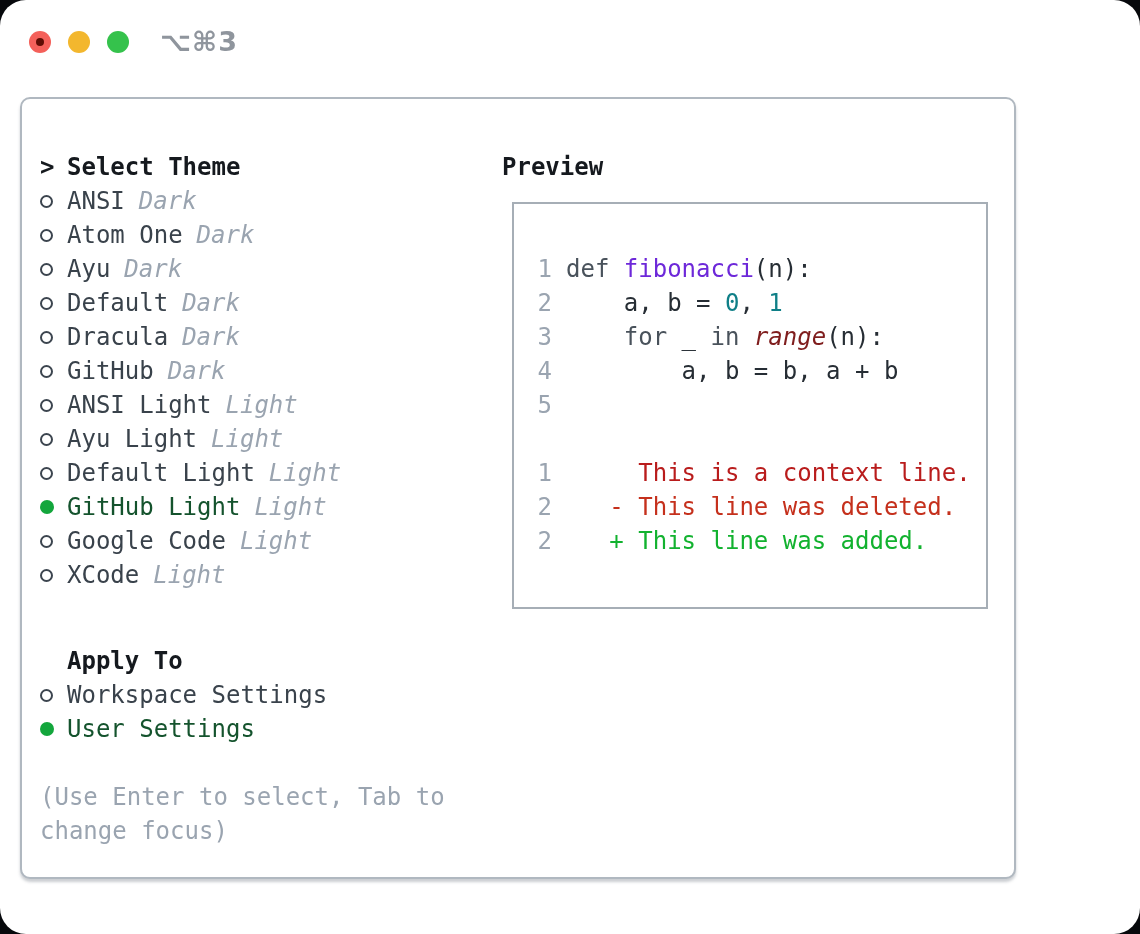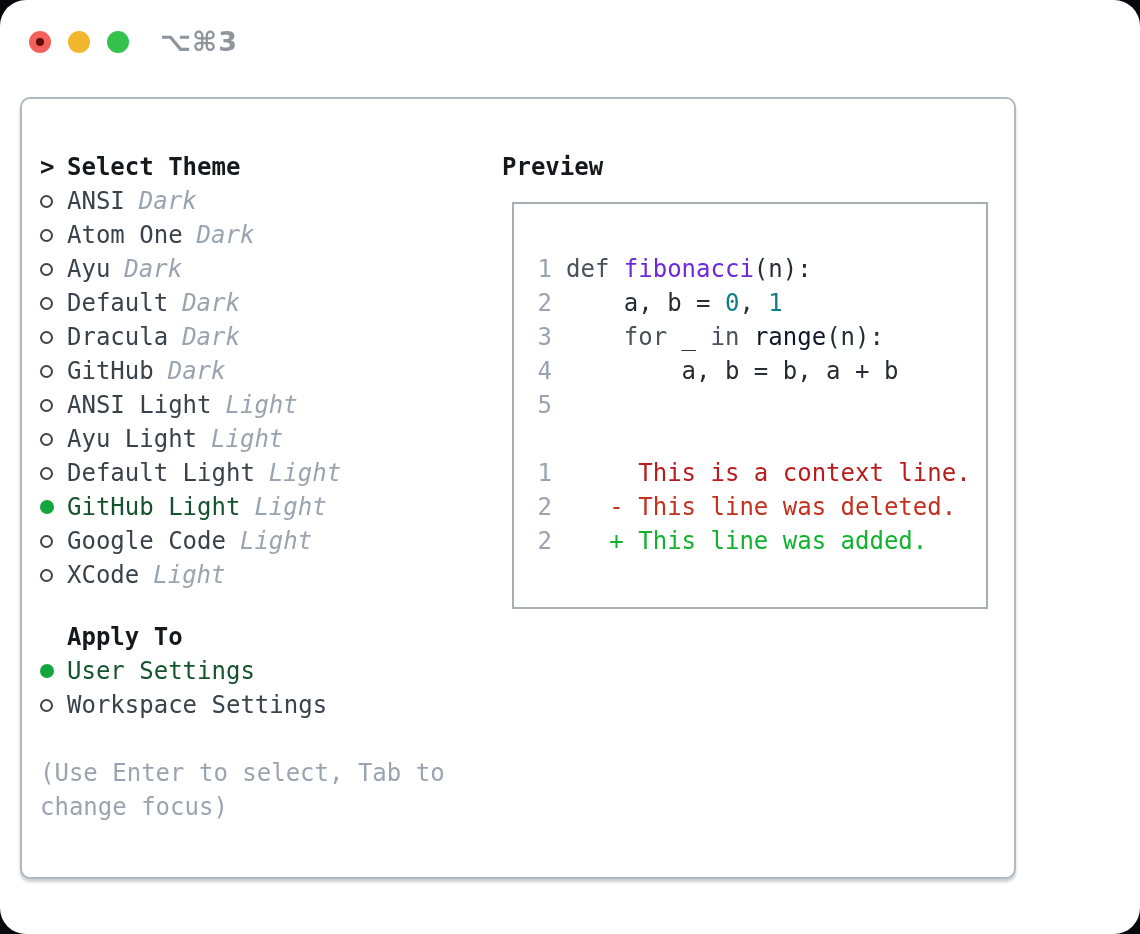--- a/index.html
+++ b/index.html
@@ -31,36 +31,36 @@
   .row { display:flex; align-items:center; height:34px; }
   .marker { width:27px; flex:none; display:flex; align-items:center; }
   .prompt { color:#15191e; font-weight:bold; font-size:24px; }
   .circle { width:13px; height:13px; border:2px solid #3c454f; border-radius:50%; box-sizing:border-box; }
   .dot { width:14px; height:14px; border-radius:50%; background:#13a63c; }
   .section-title { color:#15191e; font-weight:bold; white-space:pre; }
   .name { color:#39424b; white-space:pre; }
   .variant { color:#9aa4b0; margin-left:14px; white-space:pre;font-style:italic; }
   .selected-text { color:#14532d; }
 
-  .apply-section { margin-top:28px; }
+  .apply-section { margin-top:52px; }
   .hint { margin-top:34px; color:#9aa4b0; max-width:432px; line-height:34px; white-space:normal; }
 
   
   .preview-title { position:absolute; left:480px; top:51px; height:34px; line-height:34px; font-size:24px; font-weight:bold; color:#15191e; }
   .preview-box {
     position:absolute; left:490px; top:103px; width:476px; height:407px;
     border:2px solid #a6aeb6; box-sizing:border-box;
     padding:48px 0 0 22px; overflow:hidden; background:#fff;
   }
   .code-line { display:flex; height:34px; line-height:34px; font-size:24px; white-space:pre; }
   .ln { width:16px; flex:none; text-align:right; color:#9aa4b0; margin-right:14px; }
   .seg-kw  { color:#49525b; }
   .seg-fn  { color:#6d28d9; }
   .seg-num { color:#0f7f87; }
-  .seg-bi  { color:#0f172a; }
+  .seg-bi  { color:#7f1d1d;font-style:italic; }
   .seg-pl  { color:#262d34; }
   .seg-ctx { color:#b91c1c; }
   .seg-del { color:#c5301c; }
   .seg-add { color:#12b22f; }
 </style>
 </head>
 <body>
 
 <div class="screen">
 
@@ -168,29 +168,29 @@
         </div>
 
       <div class="apply-section">
         <div class="row">
           <span class="marker"></span>
           <span class="section-title">Apply To</span>
         </div>
         <div id="apply-list">
             <div class="row">
               <span class="marker">
+                <span class="circle"></span>
+              </span>
+              <span class="name">Workspace Settings</span>
+            </div>
+            <div class="row">
+              <span class="marker">
                 <span class="dot"></span>
               </span>
               <span class="name selected-text">User Settings</span>
-            </div>
-            <div class="row">
-              <span class="marker">
-                <span class="circle"></span>
-              </span>
-              <span class="name">Workspace Settings</span>
             </div>
           </div>
       </div>
 
       <div class="hint">(Use Enter to select, Tab to change focus)</div>
     </div>
 
     <div class="preview-title">Preview</div>
     <div class="preview-box">
       <div id="code-lines">

